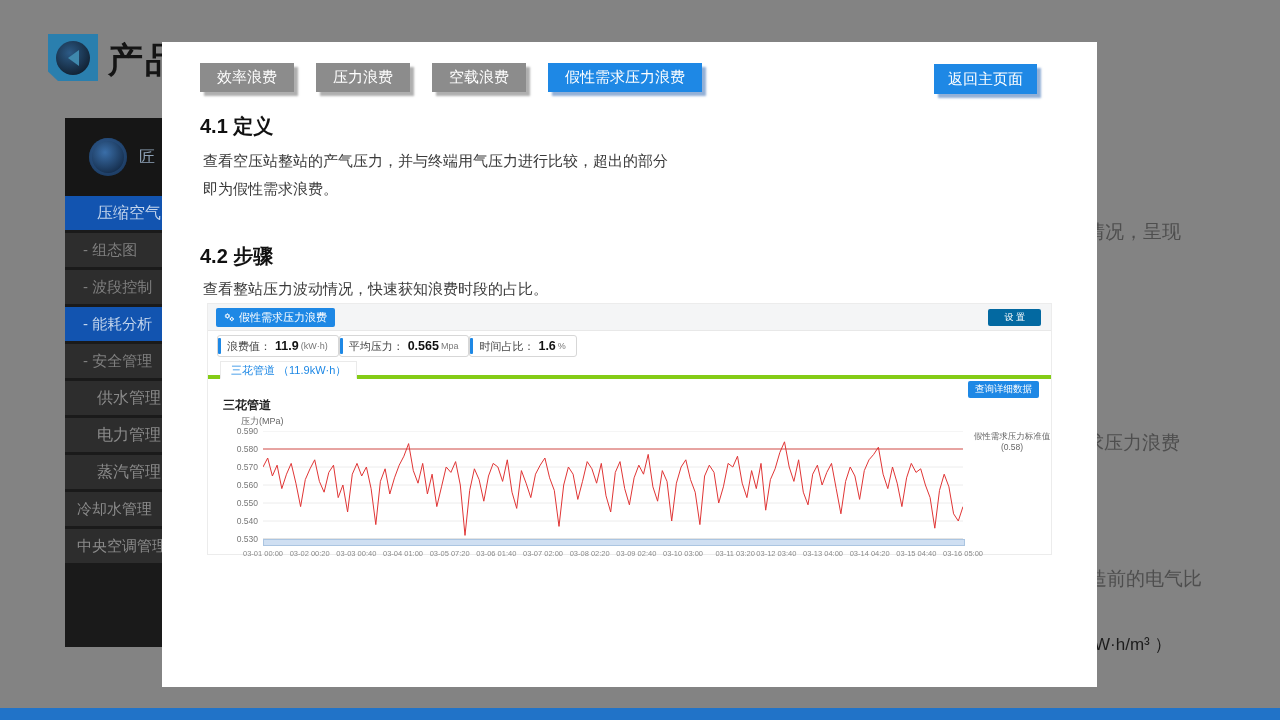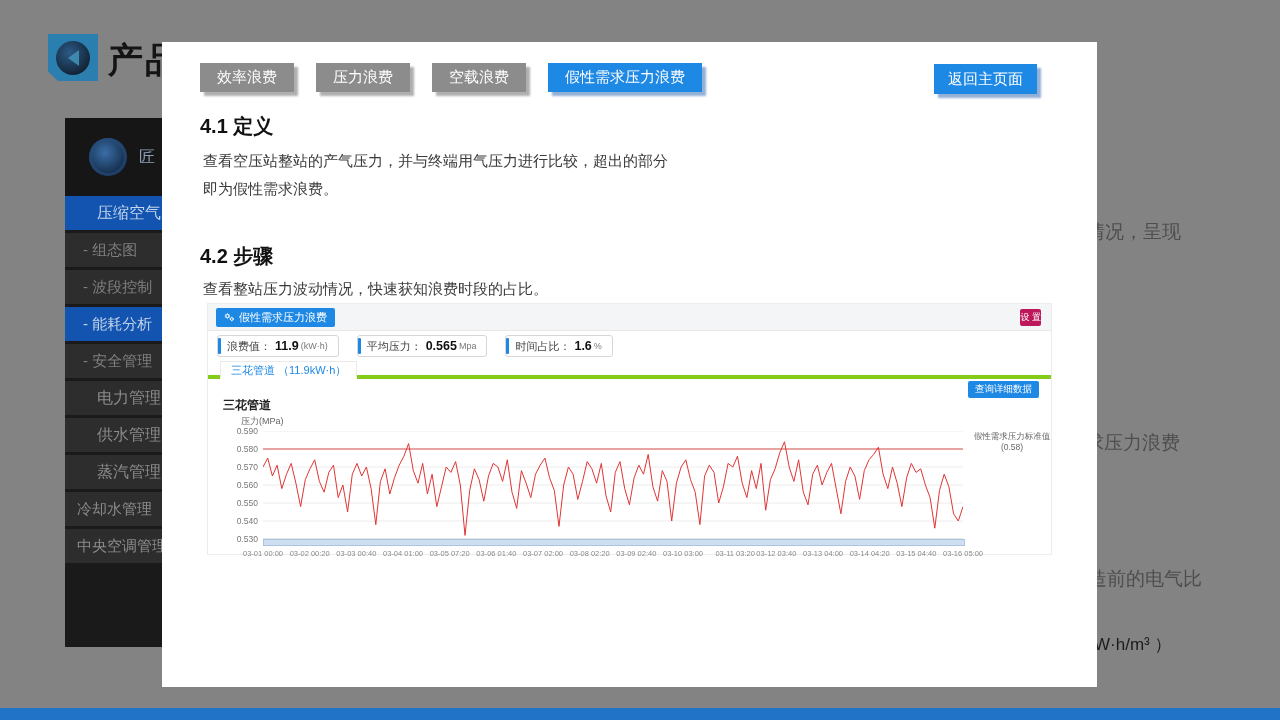--- a/index.html
+++ b/index.html
@@ -40,23 +40,23 @@
     color:#fff; font-size:15px; font-family:inherit; cursor:pointer; box-shadow:4px 4px 2px rgba(58,112,180,.55); }
 
   .sec-heading { position:absolute; left:38px; font-size:20px; font-weight:bold; color:#111; }
   .sec-body { position:absolute; left:41px; font-size:15px; color:#3a3a3a; line-height:28px; }
 
   
   .panel { position:absolute; left:45px; top:261px; width:845px; height:252px; background:#fff; border:1px solid #ececec; }
   .p-header { position:absolute; left:0; top:0; width:100%; height:27px; background:#f4f5f6; border-bottom:1px solid #e8e8e8; }
   .p-badge { position:absolute; left:8px; top:4px; height:19px; background:#1e88e5; color:#fff; font-size:11px;
     display:flex; align-items:center; gap:4px; padding:0 8px; border-radius:2px; cursor:pointer; }
-  .p-settings { position:absolute; right:10px; top:5px; height:17px; border:none; background:#be185d; color:#fff;
-    font-size:9px; padding:0 0; border-radius:2px; font-family:inherit; cursor:pointer; }
-  .stats { position:absolute; left:9px; top:31px; display:flex; gap:18px; }
+  .p-settings { position:absolute; right:10px; top:5px; height:17px; border:none; background:#0369a1; color:#fff;
+    font-size:9px; padding:0 16px; border-radius:2px; font-family:inherit; cursor:pointer; }
+  .stats { position:absolute; left:9px; top:31px; display:flex; }
   .stat-box { position:relative; height:22px; border:1px solid #d7d7d7; border-radius:3px; display:flex;
     align-items:center; padding:0 10px 0 9px; background:#fff; }
   .stat-bar { position:absolute; left:0; top:2px; bottom:2px; width:3px; background:#1e88e5; border-radius:1px; }
   .stat-label { font-size:11px; color:#444; }
   .stat-value { font-size:12.5px; font-weight:bold; color:#111; margin-left:4px; }
   .stat-unit { font-size:9px; color:#777; margin-left:2px; }
   .p-tabrow { position:absolute; left:0; top:57px; width:100%; height:18px; border-bottom:4px solid #84cc16; }
   .p-tab { position:absolute; left:12px; top:0; height:18px; display:flex; align-items:center; padding:0 10px;
     color:#1e88e5; font-size:11px; background:#fff; border:1px solid #eaeaea; border-bottom:1px solid #fff; cursor:pointer; }
   .p-query { position:absolute; right:12px; top:77px; height:17px; border:none; background:#1e88e5; color:#fff;
@@ -85,22 +85,22 @@
     <div class="sb-header">
       <div class="sb-logo"></div>
       <div class="sb-brand">匠</div>
     </div>
     <div id="sidebar-items">
         <div class="sb-row active">压缩空气</div>
         <div class="sb-row sub">- 组态图</div>
         <div class="sb-row sub">- 波段控制</div>
         <div class="sb-row sub active">- 能耗分析</div>
         <div class="sb-row sub">- 安全管理</div>
+        <div class="sb-row">供水管理</div>
         <div class="sb-row">电力管理</div>
-        <div class="sb-row">供水管理</div>
         <div class="sb-row">蒸汽管理</div>
         <div class="sb-row long">冷却水管理</div>
         <div class="sb-row long">中央空调管理</div>
       </div>
   </div>
 
   <div class="bg-frag" style="left:1086px; top:219px;">情况，呈现</div>
   <div class="bg-frag" style="left:1066px; top:430px;">需求压力浪费</div>
   <div class="bg-frag" style="left:1088px; top:566px;">造前的电气比</div>
   <div class="bg-frag dark" style="left:1094px; top:633px;">W·h/m³ ）</div>

